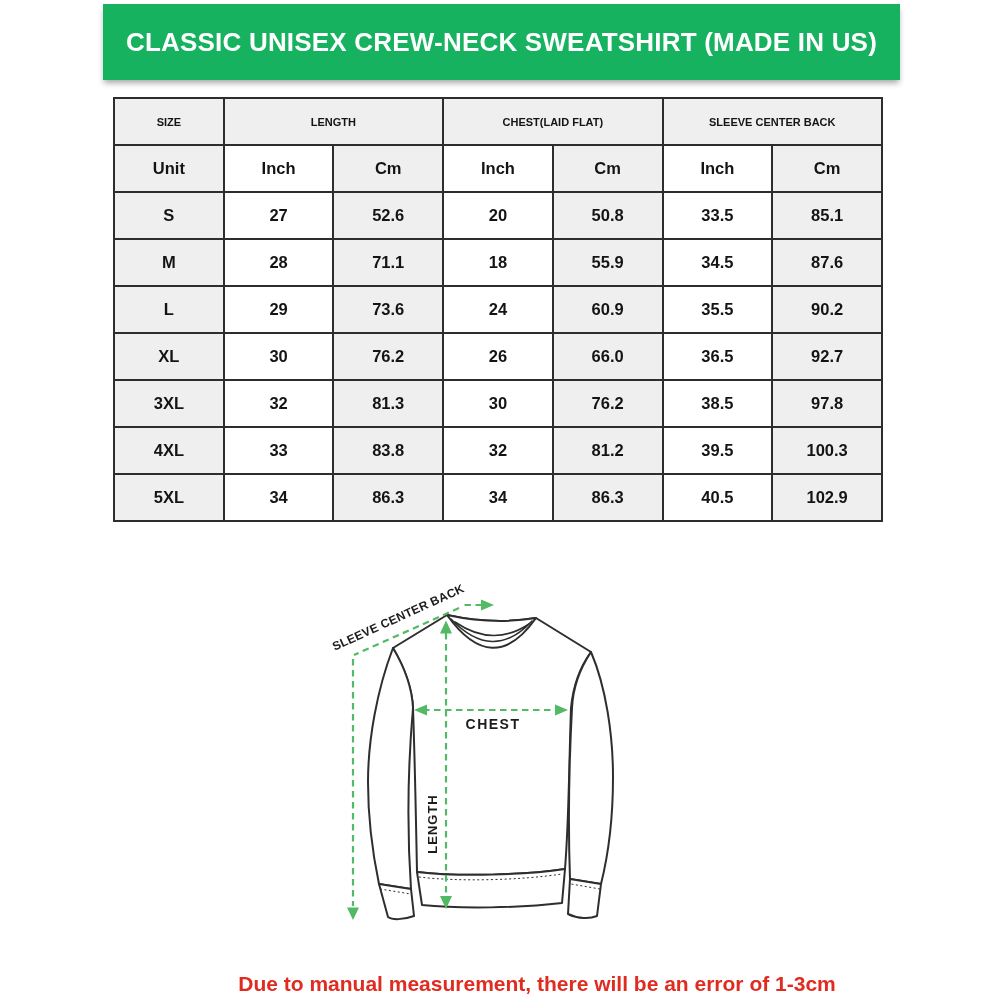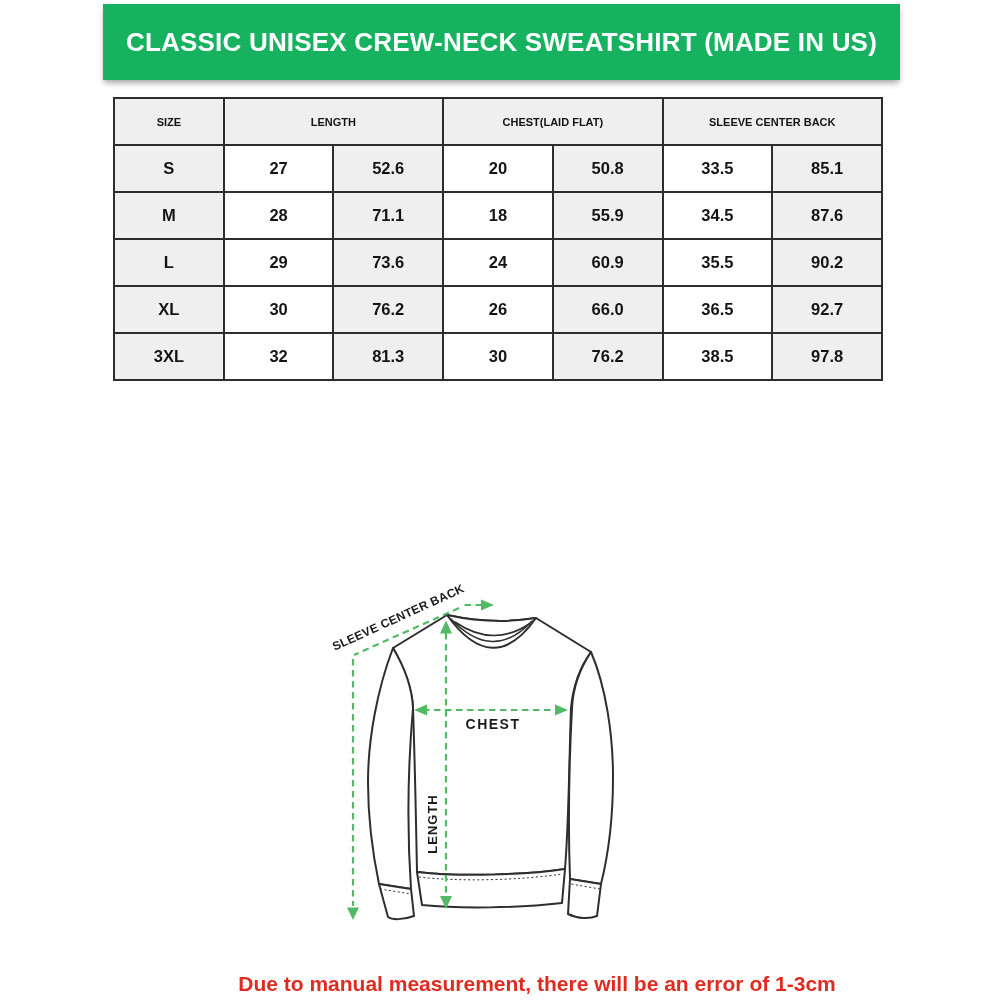--- a/index.html
+++ b/index.html
@@ -56,20 +56,29 @@
   </header>
 
   <table class="size-chart">
     <thead>
       <tr class="group-row">
         <th>SIZE</th>
         <th colspan="2">LENGTH</th>
         <th colspan="2">CHEST(LAID FLAT)</th>
         <th colspan="2">SLEEVE CENTER BACK</th>
       </tr>
+      <tr class="unit-row">
+        <th>Unit</th>
+        <th>Inch</th>
+        <th>Cm</th>
+        <th>Inch</th>
+        <th>Cm</th>
+        <th>Inch</th>
+        <th>Cm</th>
+      </tr>
     </thead>
     <tbody>
       <tr>
         <td>S</td>
         <td>27</td>
         <td>52.6</td>
         <td>20</td>
         <td>50.8</td>
         <td>33.5</td>
         <td>85.1</td>
@@ -102,20 +111,38 @@
         <td>92.7</td>
       </tr>
       <tr>
         <td>3XL</td>
         <td>32</td>
         <td>81.3</td>
         <td>30</td>
         <td>76.2</td>
         <td>38.5</td>
         <td>97.8</td>
+      </tr>
+      <tr>
+        <td>4XL</td>
+        <td>33</td>
+        <td>83.8</td>
+        <td>32</td>
+        <td>81.2</td>
+        <td>39.5</td>
+        <td>100.3</td>
+      </tr>
+      <tr>
+        <td>5XL</td>
+        <td>34</td>
+        <td>86.3</td>
+        <td>34</td>
+        <td>86.3</td>
+        <td>40.5</td>
+        <td>102.9</td>
       </tr>
     </tbody>
   </table>
 
   <svg class="diagram" viewBox="0 0 400 370">
 
     <path class="garment" d="M 137,40 L 83,73 C 95,94 102,112 103,133 C 105,190 106,245 107,297
          C 150,302 215,300 255,294 C 259,245 259,190 261,133
          C 263,112 270,92 281,77 L 226,43 Q 183,50 137,40 Z"></path>
 

